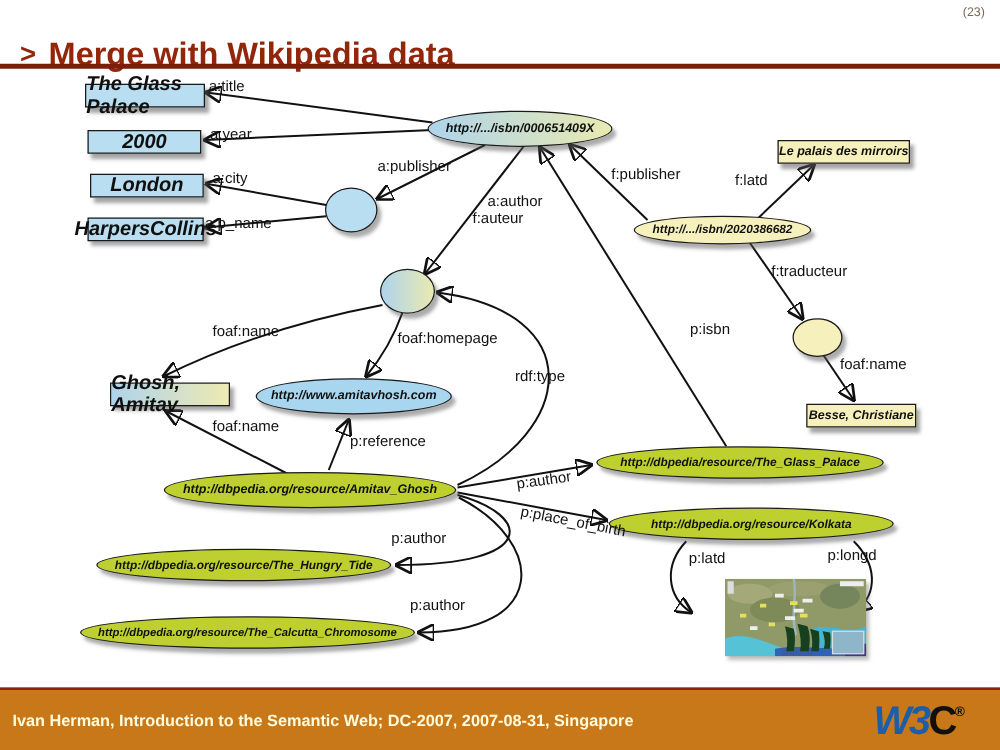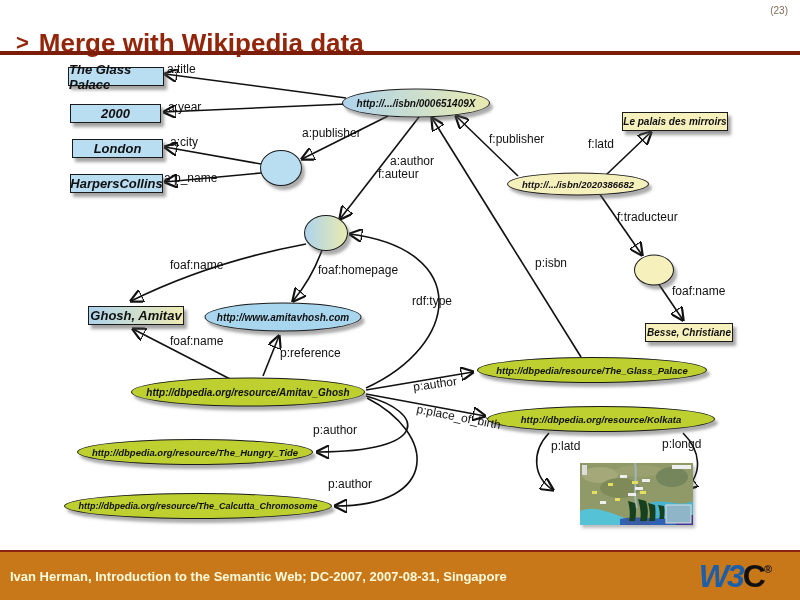--- a/index.html
+++ b/index.html
@@ -13,21 +13,21 @@
   
   #footer{position:absolute;left:0;bottom:0;width:800px;height:48px;background:#c87818;
           border-top:2px solid #8b2312;display:flex;align-items:center;gap:16px;}
   #footer .credit{color:#fffbdb;font-weight:bold;font-size:13px;margin-left:10px;flex:1;}
   #w3c-logo{margin-right:28px;font-weight:bold;font-size:32px;letter-spacing:-2px;line-height:1;}
   #w3c-logo .w3{color:#1d5ea8;font-style:italic;}
   #w3c-logo .c{color:#101010;}
   #w3c-logo .reg{font-size:11px;color:#101010;vertical-align:14px;letter-spacing:0;}
   
   .box{position:absolute;border:1.5px solid #1a1a1a;display:flex;align-items:center;justify-content:center;
-       font-style:italic;font-weight:bold;font-size:13px;color:#101010;
+       font-style:italic;font-weight:bold;font-size:16px;color:#101010;
        box-shadow:3px 4px 3px rgba(90,90,90,.55);}
   .box-blue{background:#b9ddf1;}
   .box-yellow{background:#f6f0bd;}
   .box-grad{background:linear-gradient(90deg,#aed3ec,#eeeab2);}
   .ell{position:absolute;transform:translate(-50%,-50%);border:1.5px solid #1a1a1a;border-radius:50%;
        display:flex;align-items:center;justify-content:center;font-style:italic;font-weight:bold;
        font-size:10px;color:#101010;box-shadow:3px 4px 3px rgba(90,90,90,.5);text-align:center;}
   .ell-grad{background:linear-gradient(90deg,#aed3ec,#e9eab0);}
   .ell-yellow{background:#f6f0bd;}
   .ell-blue{background:#a9d6ef;}
@@ -106,21 +106,21 @@
   <div class="elabel" style="left:164px;top:171px">a:p_name</div>
   <div class="elabel" style="left:302px;top:126px">a:publisher</div>
   <div class="elabel" style="left:390px;top:154px">a:author</div>
   <div class="elabel" style="left:378px;top:167px">f:auteur</div>
   <div class="elabel" style="left:489px;top:132px">f:publisher</div>
   <div class="elabel" style="left:588px;top:137px">f:latd</div>
   <div class="elabel" style="left:617px;top:210px">f:traducteur</div>
   <div class="elabel" style="left:170px;top:258px">foaf:name</div>
   <div class="elabel" style="left:318px;top:263px">foaf:homepage</div>
   <div class="elabel" style="left:412px;top:294px">rdf:type</div>
-  <div class="elabel" style="left:535px;top:256px">p:isbn</div>
+  <div class="elabel" style="left:552px;top:256px">p:isbn</div>
   <div class="elabel" style="left:672px;top:284px">foaf:name</div>
   <div class="elabel" style="left:170px;top:334px">foaf:name</div>
   <div class="elabel" style="left:280px;top:346px">p:reference</div>
   <div class="elabel" style="left:413px;top:377px;transform:rotate(-8deg)">p:author</div>
   <div class="elabel" style="left:416px;top:410px;transform:rotate(11deg)">p:place_of_birth</div>
   <div class="elabel" style="left:313px;top:423px">p:author</div>
   <div class="elabel" style="left:328px;top:477px">p:author</div>
   <div class="elabel" style="left:551px;top:439px">p:latd</div>
   <div class="elabel" style="left:662px;top:437px">p:longd</div>
 

